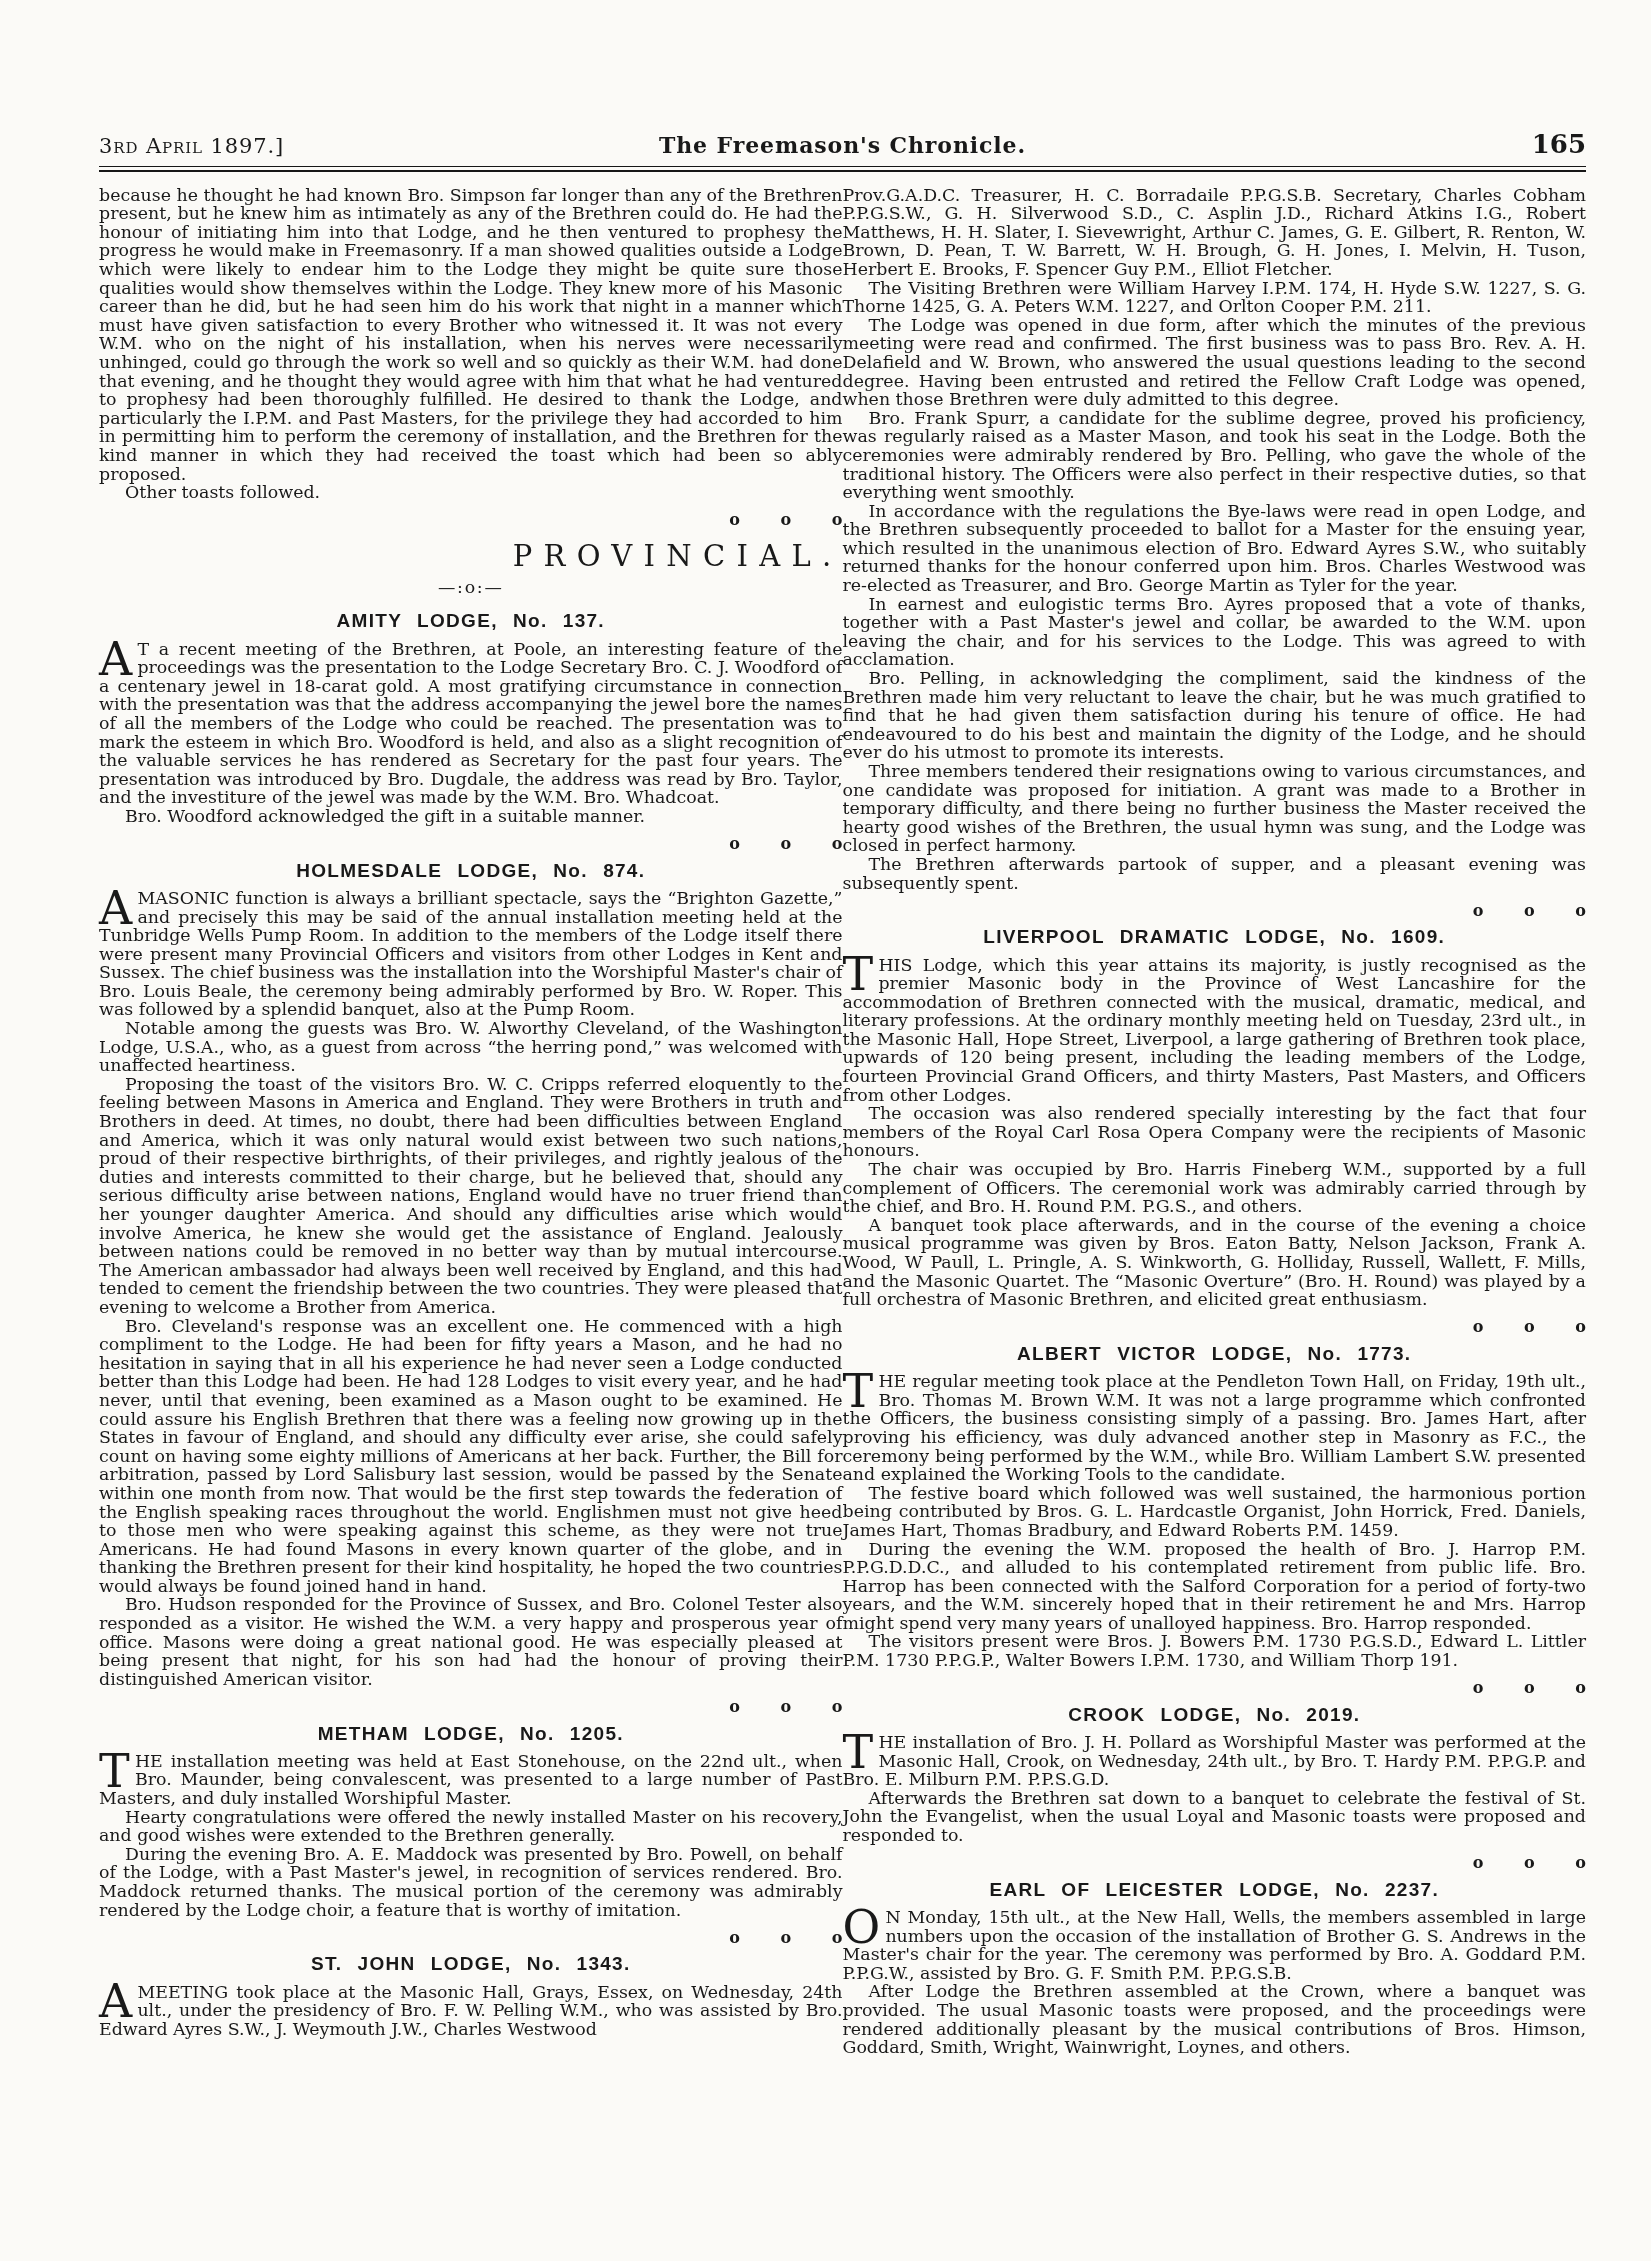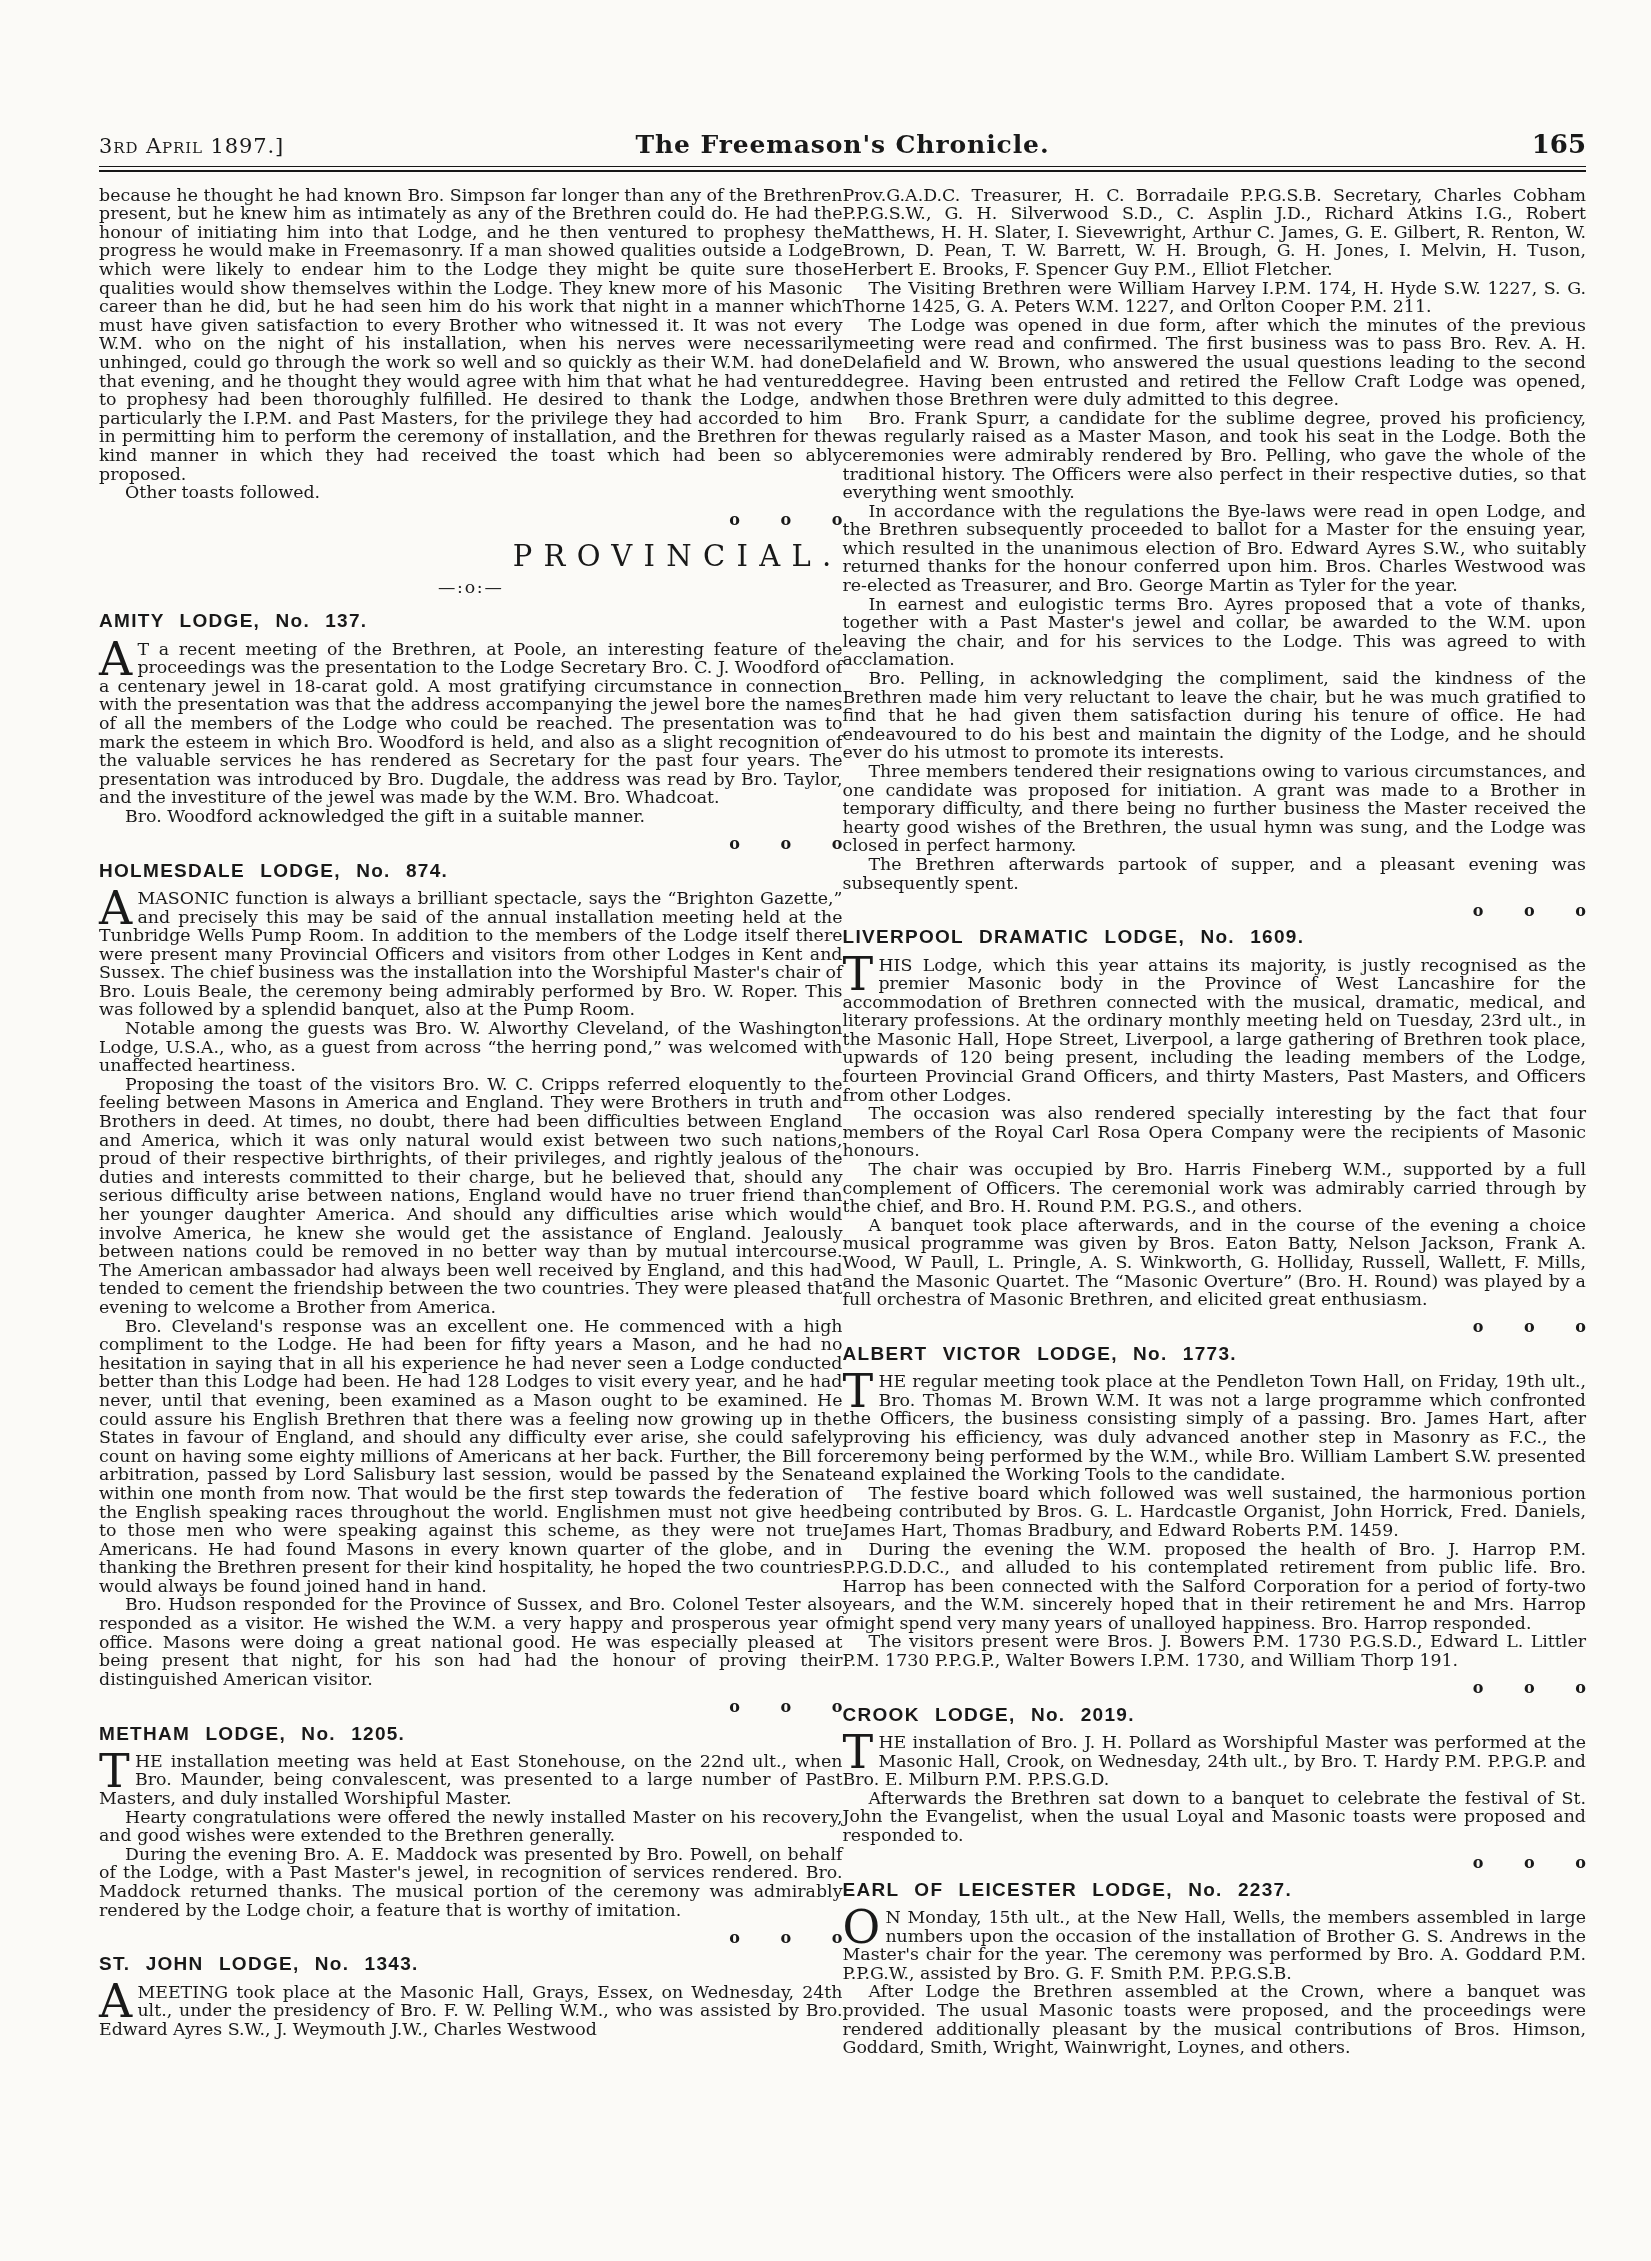--- a/index.html
+++ b/index.html
@@ -15,21 +15,21 @@
   
   .hdr { display: flex; align-items: baseline; }
   .hdr-date {
     width: 288px;
     font-variant: small-caps;
     font-size: 21px; letter-spacing: 0.9px;
     white-space: nowrap;
   }
   .hdr-title {
     flex: 1; text-align: center;
-    font-weight: 700; font-size: 25px; letter-spacing: 0.9px;
+    font-weight: 700; font-size: 22px; letter-spacing: 0.9px;
     white-space: nowrap;
   }
   .hdr-num { width: 288px; text-align: right; font-weight: 700; font-size: 26px; }
   .rule {
     margin-top: 7px; margin-bottom: 14px;
     height: 2.6px;
     border-top: 1.7px solid #161616;
     border-bottom: 2.6px solid #161616;
   }
 
@@ -56,21 +56,21 @@
   }
   .section-title {
     text-align: right; text-indent: 0;
     font-size: 29px; letter-spacing: 11.3px;
     margin: 17.4px 0 12.2px 0;
     white-space: nowrap;
   }
   .section-rule { text-align: center; text-indent: 0; font-size: 17.4px; letter-spacing: 1.7px; margin-bottom: 15.7px; }
   .lodge-title {
     clear: both;
-    text-indent: 0;
+    text-align: center; text-indent: 0;
     font-family: "Liberation Sans", sans-serif;
     font-weight: 700; font-size: 19px;
     letter-spacing: 1.3px; word-spacing: 8.7px;
     margin: 1.7px 0 8.7px 0;
     white-space: nowrap;
   }
   .article { margin: 0; }
 </style>
 </head>
 <body>

